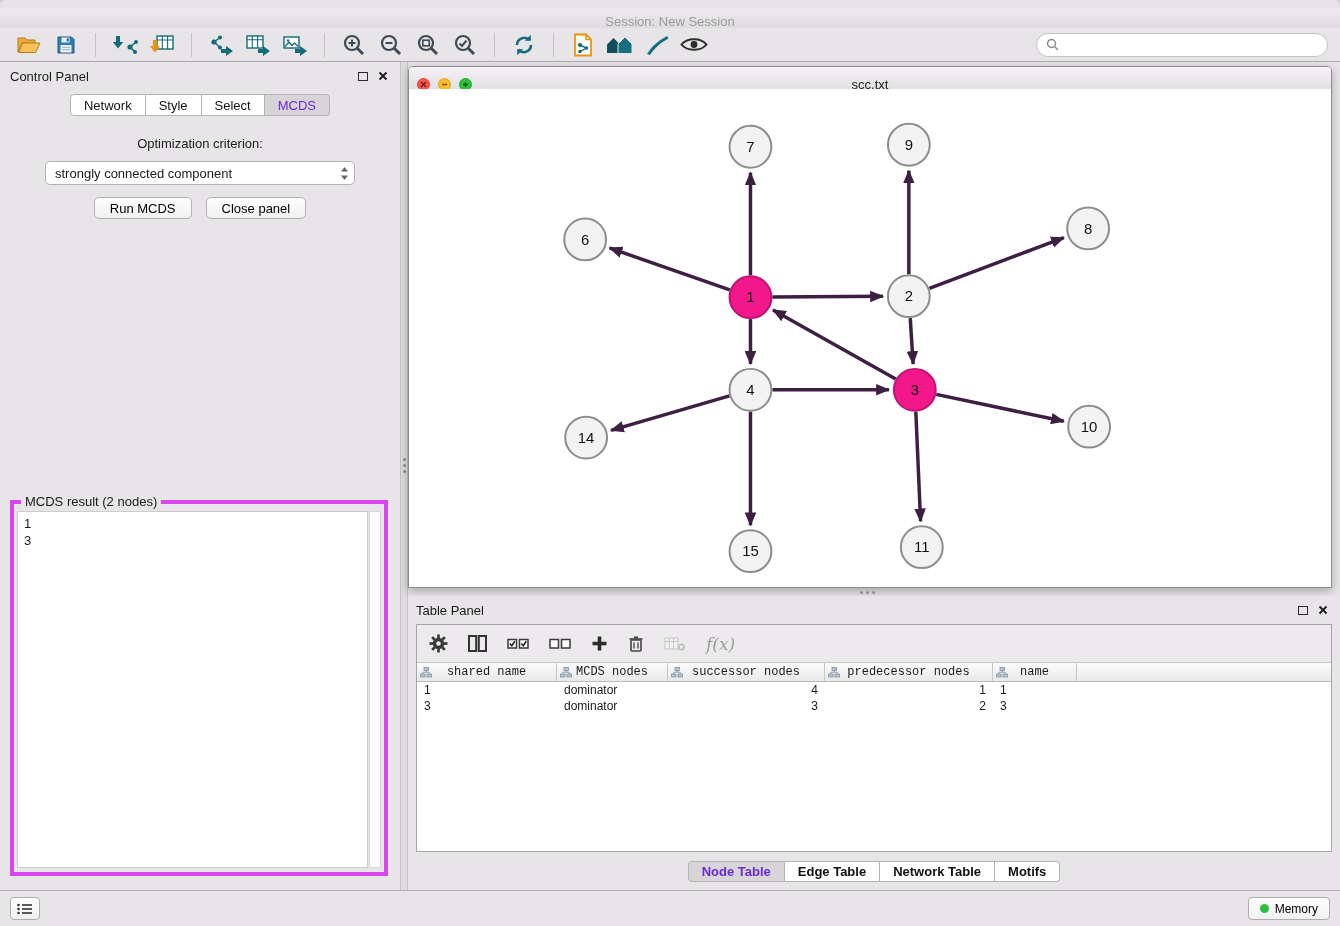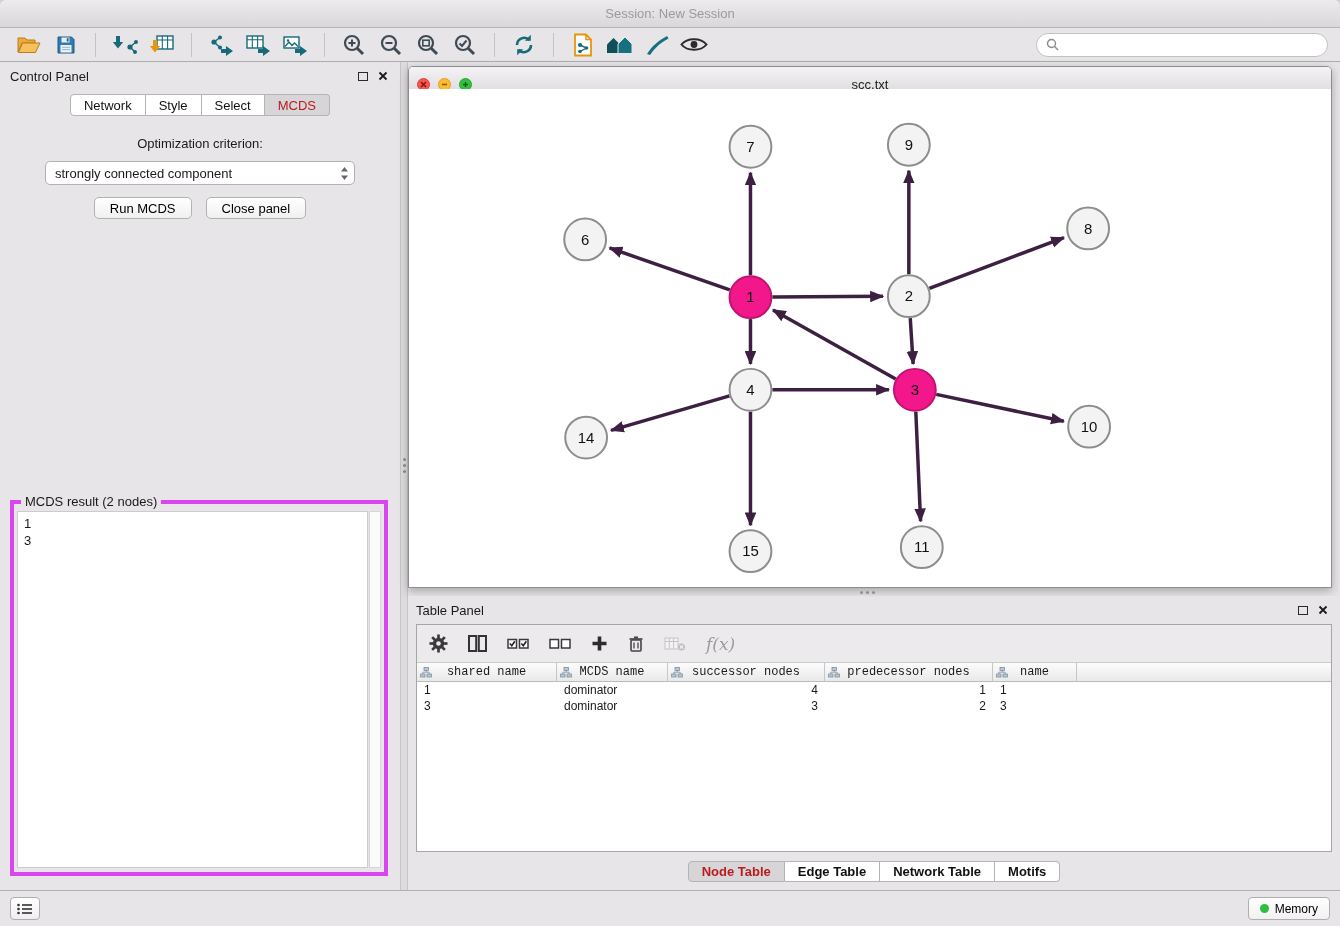--- a/index.html
+++ b/index.html
@@ -1,21 +1,21 @@
 <!DOCTYPE html>
 <html><head>
 <meta charset="utf-8">
 <style>
   * { box-sizing: border-box; margin: 0; padding: 0; }
   html, body { width: 1340px; height: 926px; }
   body { font-family: "Liberation Sans", "DejaVu Sans", sans-serif; font-size: 13px; color: #1a1a1a; background: #d0d0d0; }
   .app { position: relative; width: 1340px; height: 926px; background: #e6e4e6; overflow: hidden; border-radius: 6px 6px 0 0; }
 
   
-  .titlebar { position: absolute; top: 0; left: 0; right: 0; height: 28px;
+  .titlebar { position: absolute; top: 8px; left: 0; right: 0; height: 28px;
     background: linear-gradient(#edebed, #d9d7d9); border-bottom: 1px solid #b7b5b7;
     display: flex; align-items: center; justify-content: center; }
   .title-text { color: #9b9b9b; font-size: 13px; }
 
   
   .toolbar { position: absolute; top: 28px; left: 0; right: 0; height: 34px;
     background: #e7e5e7; border-bottom: 1px solid #adadad;
     display: flex; align-items: center; padding: 0 12px; gap: 3px; }
   .tbtn { background: none; border: none; width: 34px; height: 30px; display: flex;
     align-items: center; justify-content: center; cursor: pointer; }
@@ -37,21 +37,21 @@
   .panel-header { height: 24px; display: flex; align-items: center; padding: 4px 12px 0 10px; }
   .panel-btns { margin-left: auto; display: flex; align-items: center; gap: 10px; }
   .float-btn { width: 10px; height: 9px; border: 1.6px solid #2a2a2a; display: inline-block; cursor: pointer; }
   .close-btn { display: inline-flex; cursor: pointer; }
 
   .seg-tabs { display: flex; justify-content: center; margin-top: 8px; }
   .seg { height: 22px; padding: 0 13px; background: #fff; border: 1px solid #b4b4b4; border-left: none;
     font-size: 13px; color: #111; cursor: pointer; font-family: inherit; }
   .seg:first-child { border-left: 1px solid #b4b4b4; border-radius: 4px 0 0 4px; }
   .seg:last-child { border-radius: 0 4px 4px 0; }
-  .seg.active { background: #d7d5d7; color: #b91c1c; }
+  .seg.active { background: #d7d5d7; color: #6d28d9; }
 
   .opt-label { text-align: center; margin-top: 20px; font-size: 13px; }
   .dropdown { width: 310px; height: 24px; margin: 10px auto 0; background: #fff;
     border: 1px solid #b2b2b2; border-radius: 5px; display: flex; align-items: center;
     padding: 0 5px 0 9px; font-size: 13px; cursor: pointer; }
   .dropdown .stepper { margin-left: auto; display: inline-flex; }
   .btn-row { display: flex; justify-content: center; gap: 14px; margin-top: 12px; }
   .mac-btn { height: 22px; padding: 0 15px; background: linear-gradient(#ffffff, #f0f0f0);
     border: 1px solid #b2b2b2; border-radius: 5px; font-size: 13px; font-family: inherit; cursor: pointer; }
 
@@ -492,21 +492,21 @@
                 </svg>
                 <span>shared name</span>
               </div>
               <div class="t-hcell" style="width: 111px;">
                 <svg class="hicon" width="12" height="11" viewBox="0 0 12 11">
                   <rect x="4" y="0.5" width="4.4" height="3" fill="#b9c6d4" stroke="#7e8fa0" stroke-width="0.8"></rect>
                   <rect x="0.6" y="7" width="4.4" height="3" fill="#b9c6d4" stroke="#7e8fa0" stroke-width="0.8"></rect>
                   <rect x="7" y="7" width="4.4" height="3" fill="#b9c6d4" stroke="#7e8fa0" stroke-width="0.8"></rect>
                   <path d="M6.2 3.5 V5.2 M2.8 7 V5.2 H9.2 V7" fill="none" stroke="#7e8fa0" stroke-width="0.8"></path>
                 </svg>
-                <span>MCDS name</span>
+                <span>MCDS nodes</span>
               </div>
               <div class="t-hcell" style="width: 157px;">
                 <svg class="hicon" width="12" height="11" viewBox="0 0 12 11">
                   <rect x="4" y="0.5" width="4.4" height="3" fill="#b9c6d4" stroke="#7e8fa0" stroke-width="0.8"></rect>
                   <rect x="0.6" y="7" width="4.4" height="3" fill="#b9c6d4" stroke="#7e8fa0" stroke-width="0.8"></rect>
                   <rect x="7" y="7" width="4.4" height="3" fill="#b9c6d4" stroke="#7e8fa0" stroke-width="0.8"></rect>
                   <path d="M6.2 3.5 V5.2 M2.8 7 V5.2 H9.2 V7" fill="none" stroke="#7e8fa0" stroke-width="0.8"></path>
                 </svg>
                 <span>successor nodes</span>
               </div>

